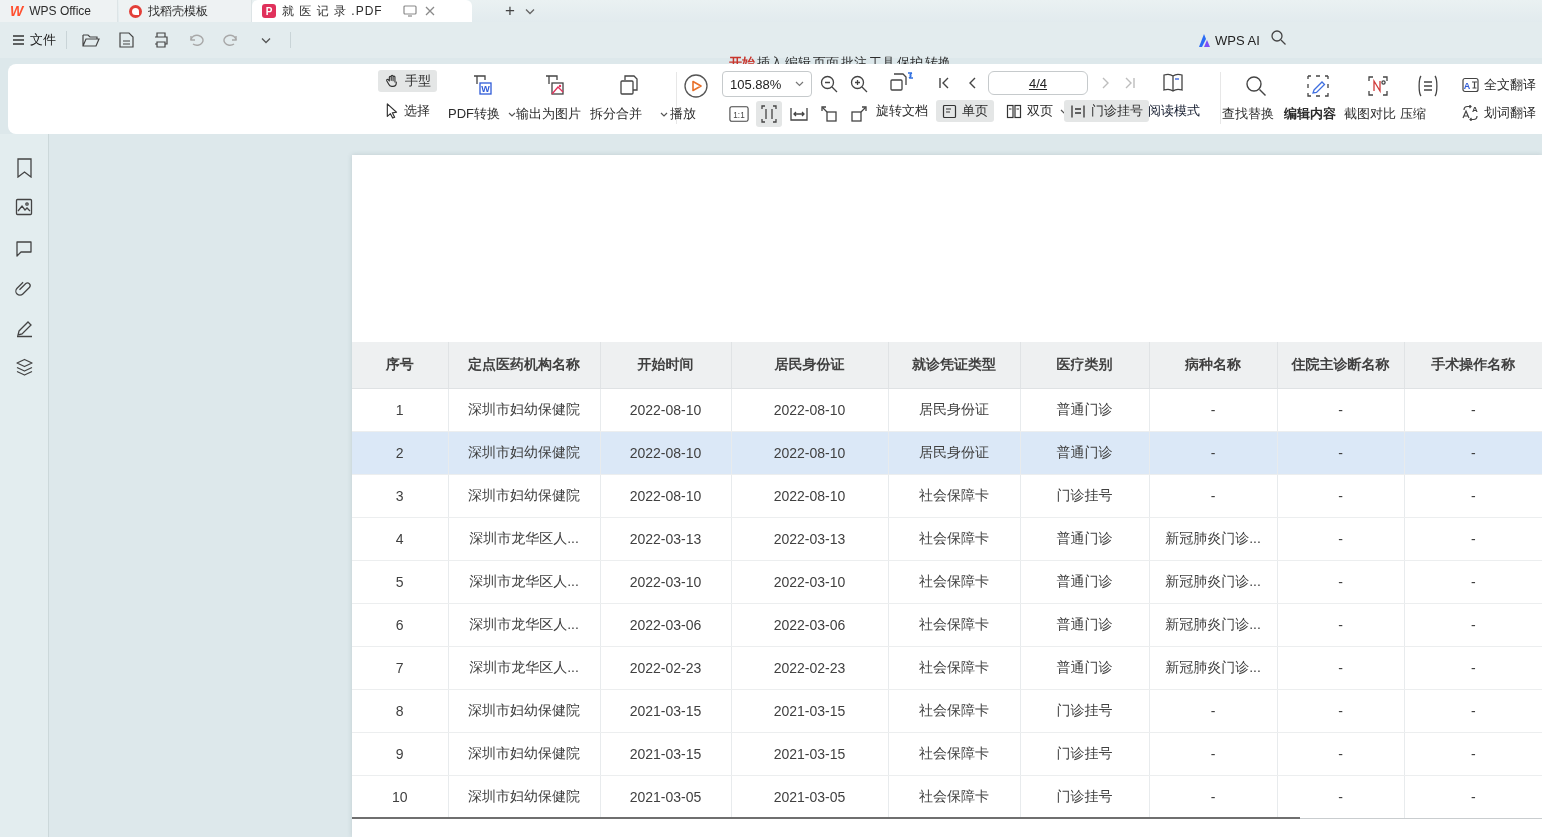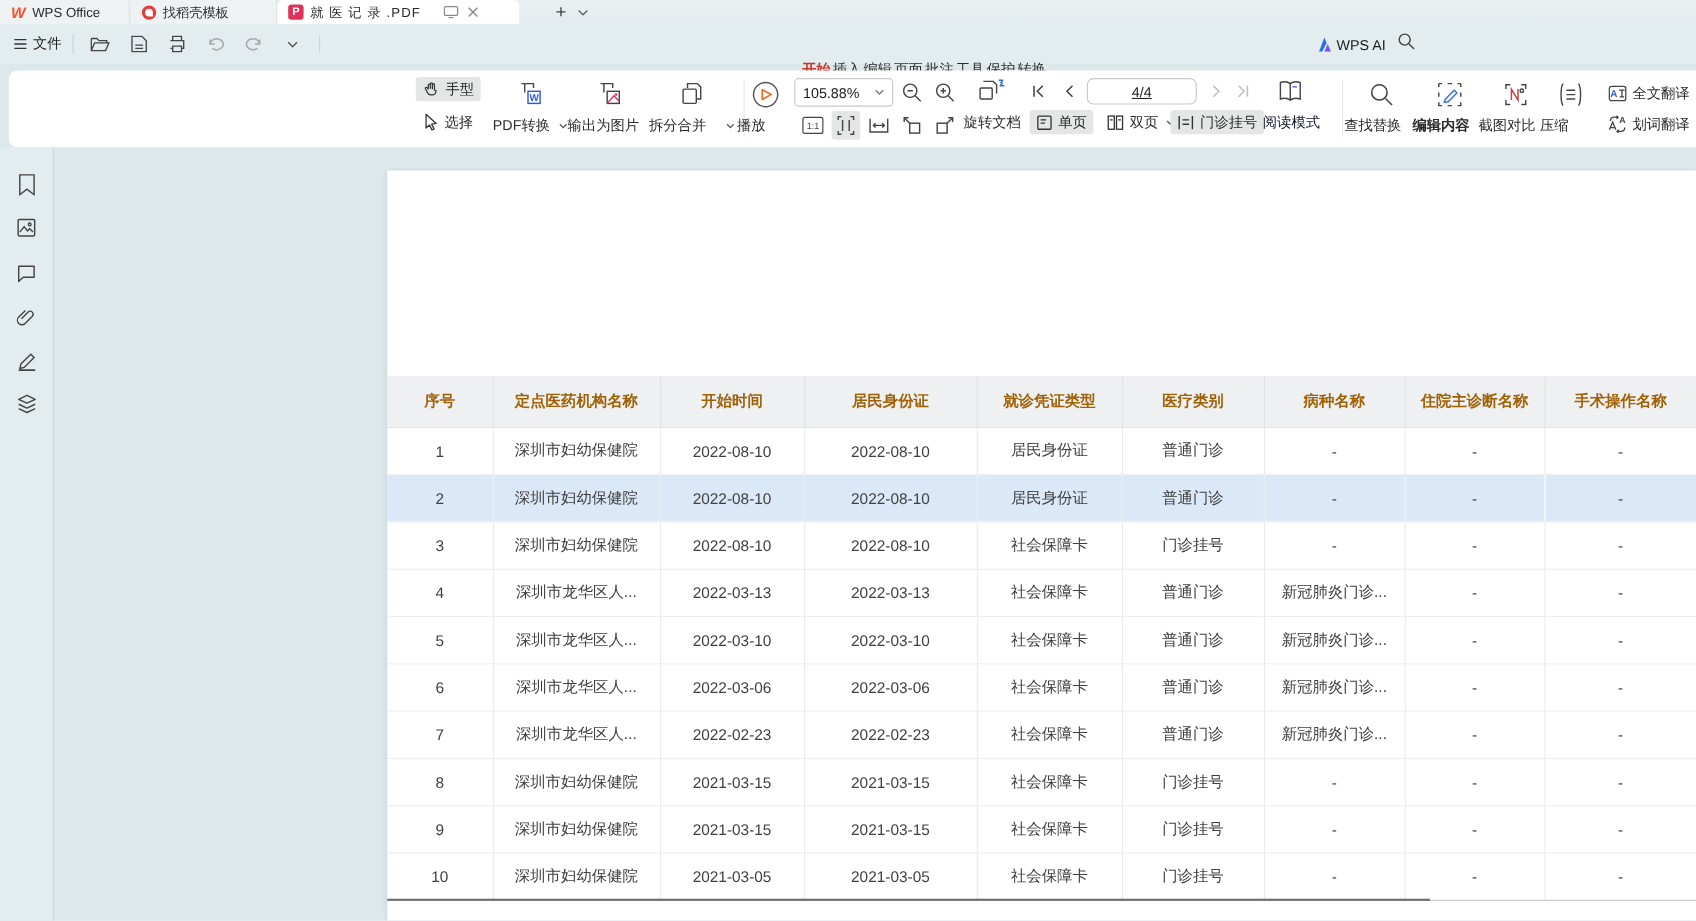--- a/index.html
+++ b/index.html
@@ -60,21 +60,21 @@
 
   
   .content { position:absolute; left:0; top:134px; width:1542px; height:703px; background:#dde8eb; }
   .side { position:absolute; left:0; top:0; width:49px; height:703px; background:#e3edef; border-right:1px solid #ccd8da; }
   .side .sic { position:absolute; left:14px; width:20px; height:20px; display:flex; align-items:center; justify-content:center; }
 
   .page { position:absolute; left:352px; top:21px; width:1190px; height:682px; background:#fff;
           box-shadow:0 0 5px rgba(60,80,90,.18); }
 
   table.rec { position:absolute; left:0; top:187px; width:1190px; border-collapse:collapse; table-layout:fixed; }
-  table.rec th { background:#eef0f1; height:46px; font-size:14px; font-weight:bold; color:#a16207;
+  table.rec th { background:#eef0f1; height:46px; font-size:14px; font-weight:bold; color:#404040;
                  border-right:1px solid #e0e3e5; border-bottom:1px solid #dfe2e4; text-align:center; }
   table.rec td { height:43px; font-size:14px; color:#404040; text-align:center;
                  border-right:1px solid #e8ebed; border-bottom:1px solid #eceeef;
                  overflow:hidden; white-space:nowrap; }
   table.rec th:last-child, table.rec td:last-child { border-right:none; }
   table.rec tr.hl td { background:#dbe8f7; }
   .tbl-endline-dark { position:absolute; left:0; top:662px; width:948px; height:2px; background:#6f6f6f; }
   .tbl-endline-light { position:absolute; left:948px; top:663px; width:242px; height:1px; background:#c9cdcf; }
 
   svg { display:block; }

